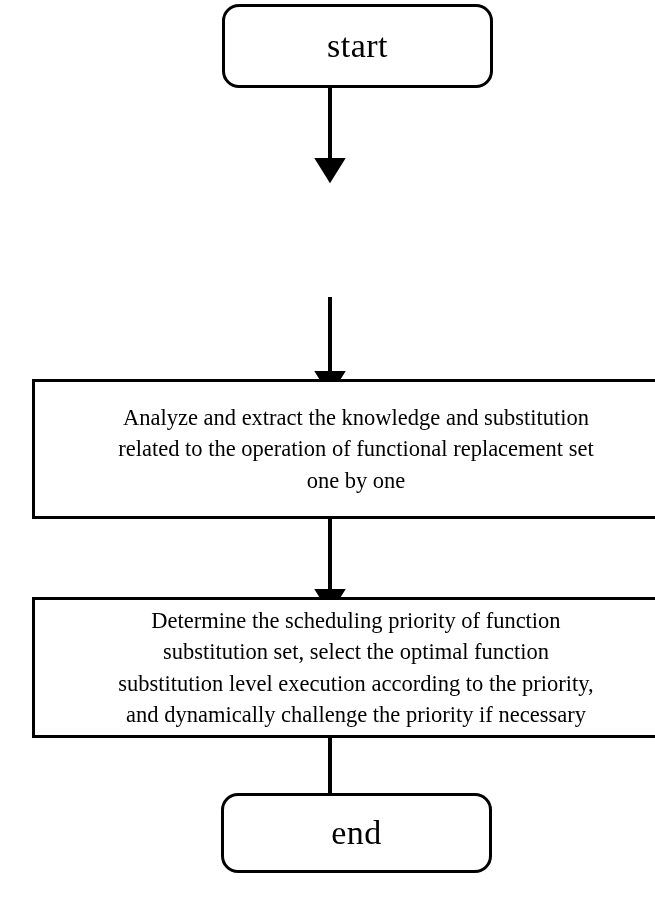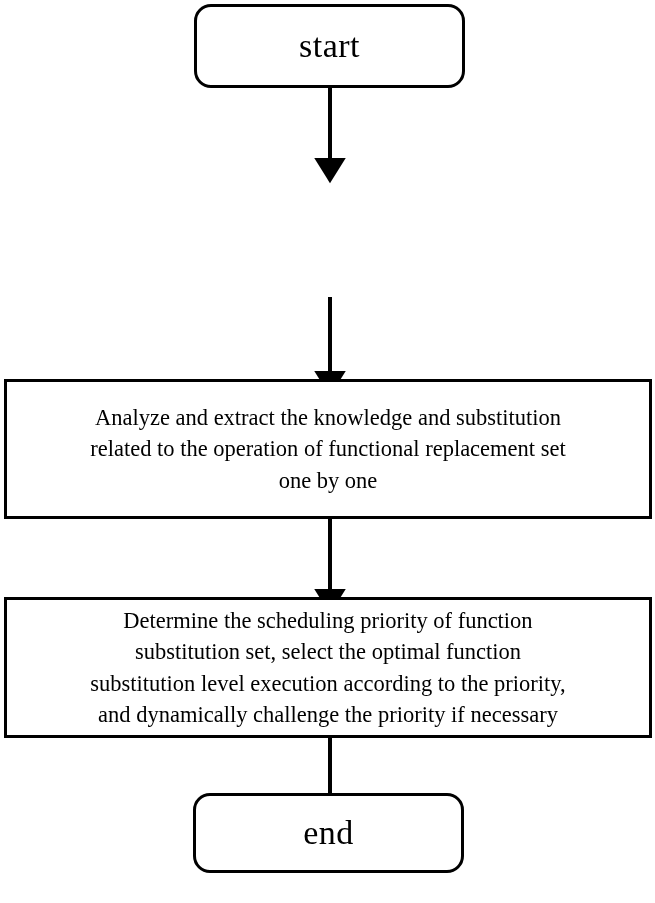--- a/index.html
+++ b/index.html
@@ -18,20 +18,21 @@
   }
   .node {
     position: absolute;
     box-sizing: border-box;
     background: #ffffff;
     border: 3px solid #000000;
     display: flex;
     align-items: center;
     justify-content: center;
     text-align: center;
+    margin-left: 28px;
   }
   .terminator {
     border-radius: 17px;
   }
   .terminator .node-label {
     font-size: 34px;
     line-height: 1.1;
     letter-spacing: 0.5px;
   }
   .process .node-label {

